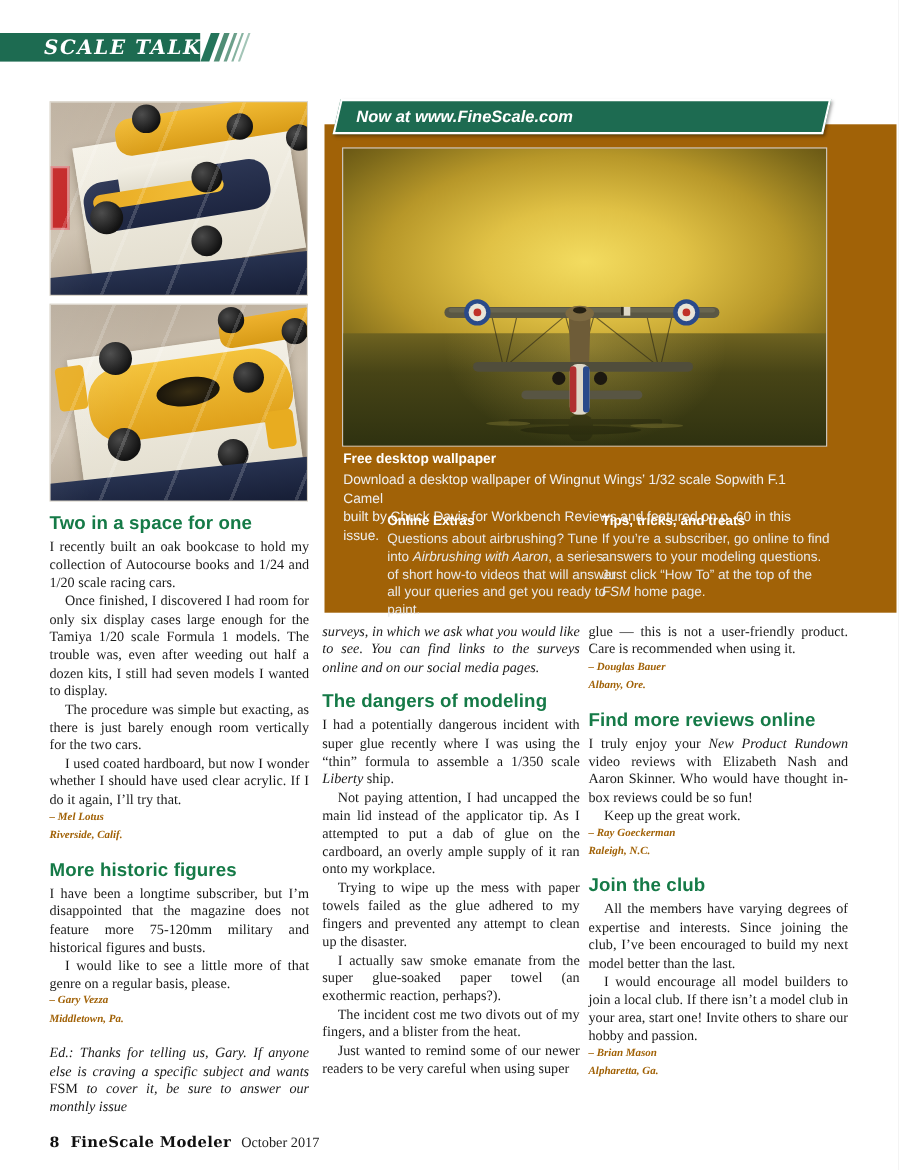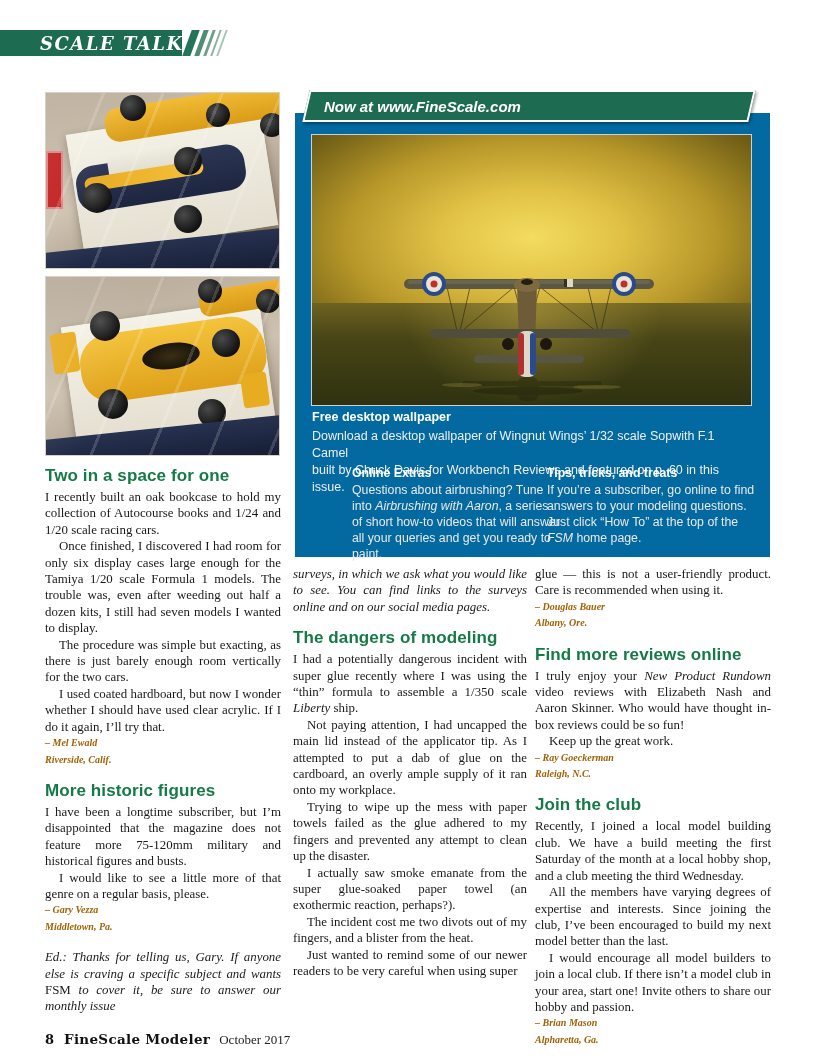--- a/index.html
+++ b/index.html
@@ -54,21 +54,21 @@
         background:#e8ac20;border-radius:4px;}
   .stub{position:absolute;right:-10px;top:8px;width:90px;height:26px;transform:rotate(-9deg);
         background:linear-gradient(180deg,#eeb22e,#d79a16);border-radius:10px;}
 
   
   .banner{position:absolute;left:306px;top:90px;width:442px;height:28px;background:#1d6b51;
           border:2px solid #ffffff;transform:skewX(-13deg);box-shadow:2px 2px 3px rgba(0,0,0,.35);
           display:flex;align-items:center;z-index:3;}
   .banner span{transform:skewX(13deg);color:#fff;font-weight:bold;font-style:italic;font-size:15px;
           padding-left:16px;white-space:nowrap;}
-  .blackbox{position:absolute;left:295px;top:113px;width:475px;height:444px;background:#0369a1;z-index:1;}
+  .blackbox{position:absolute;left:295px;top:113px;width:520px;height:444px;background:#a16207;z-index:1;}
   .planephoto{position:absolute;left:16px;top:21px;width:441px;height:272px;border:1px solid #cfcfcf;
           box-sizing:border-box;overflow:hidden;
           background:radial-gradient(ellipse 70% 60% at 50% 38%,#f3dc60 0%,#e0c145 30%,#b79729 60%,#7d691a 85%,#615012 100%);}
   .ground{position:absolute;left:0;top:168px;width:100%;height:104px;
           background:linear-gradient(180deg,#6e6220 0%,#474416 35%,#2e3110 100%);}
   .groundglow{position:absolute;left:90px;top:168px;width:260px;height:104px;
           background:radial-gradient(ellipse at 50% 10%,rgba(235,205,90,.35),transparent 70%);}
   .planephoto svg{position:absolute;left:0;top:0;}
   .cap-title{position:absolute;left:17px;top:297px;color:#fff;font-weight:bold;font-size:12.5px;}
   .cap-body{position:absolute;left:17px;top:315px;width:440px;color:#efefef;font-size:12.5px;line-height:17px;}
@@ -210,21 +210,21 @@
   <div class="banner">
     <span>Now at www.FineScale.com</span>
   </div>
 
   <div class="col c1">
     <h3 class="lh">Two in a space for one</h3>
     <p class="bt">I recently built an oak bookcase to hold my collection of Autocourse books and 1/24 and 1/20 scale racing cars.</p>
     <p class="bt ind">Once finished, I discovered I had room for only six display cases large enough for the Tamiya 1/20 scale Formula 1 models. The trouble was, even after weeding out half a dozen kits, I still had seven models I wanted to display.</p>
     <p class="bt ind">The procedure was simple but exacting, as there is just barely enough room vertically for the two cars.</p>
     <p class="bt ind">I used coated hardboard, but now I wonder whether I should have used clear acrylic. If I do it again, I’ll try that.</p>
-    <p class="sig">– Mel Ewald</p>
+    <p class="sig">– Mel Lotus</p>
     <p class="sig">Riverside, Calif.</p>
     <h3 class="lh mt">More historic figures</h3>
     <p class="bt">I have been a longtime subscriber, but I’m disappointed that the magazine does not feature more 75-120mm military and historical figures and busts.</p>
     <p class="bt ind">I would like to see a little more of that genre on a regular basis, please.</p>
     <p class="sig">– Gary Vezza</p>
     <p class="sig">Middletown, Pa.</p>
     <p class="bt ednote"><span>Ed.: Thanks for telling us, Gary. If anyone else is craving a specific subject and wants </span><span class="roman">FSM</span><span> to cover it, be sure to answer our monthly issue</span></p>
   </div>
 
   <div class="col c2">
@@ -241,21 +241,20 @@
   <div class="col c3">
     <p class="bt">glue — this is not a user-friendly product. Care is recommended when using it.</p>
     <p class="sig">– Douglas Bauer</p>
     <p class="sig">Albany, Ore.</p>
     <h3 class="lh mt">Find more reviews online</h3>
     <p class="bt"><span>I truly enjoy your </span><i>New Product Rundown</i><span> video reviews with Elizabeth Nash and Aaron Skinner. Who would have thought in-box reviews could be so fun!</span></p>
     <p class="bt ind">Keep up the great work.</p>
     <p class="sig">– Ray Goeckerman</p>
     <p class="sig">Raleigh, N.C.</p>
     <h3 class="lh mt">Join the club</h3>
-    <p class="bt">Recently, I joined a local model building club. We have a build meeting the first Saturday of the month at a local hobby shop, and a club meeting the third Wednesday.</p>
     <p class="bt ind">All the members have varying degrees of expertise and interests. Since joining the club, I’ve been encouraged to build my next model better than the last.</p>
     <p class="bt ind">I would encourage all model builders to join a local club. If there isn’t a model club in your area, start one! Invite others to share our hobby and passion.</p>
     <p class="sig">– Brian Mason</p>
     <p class="sig">Alpharetta, Ga.</p>
   </div>
 
   <div class="footer">
     <span class="f-num">8</span>
     <span class="f-mag">FineScale Modeler</span>
     <span class="f-date">October 2017</span>

